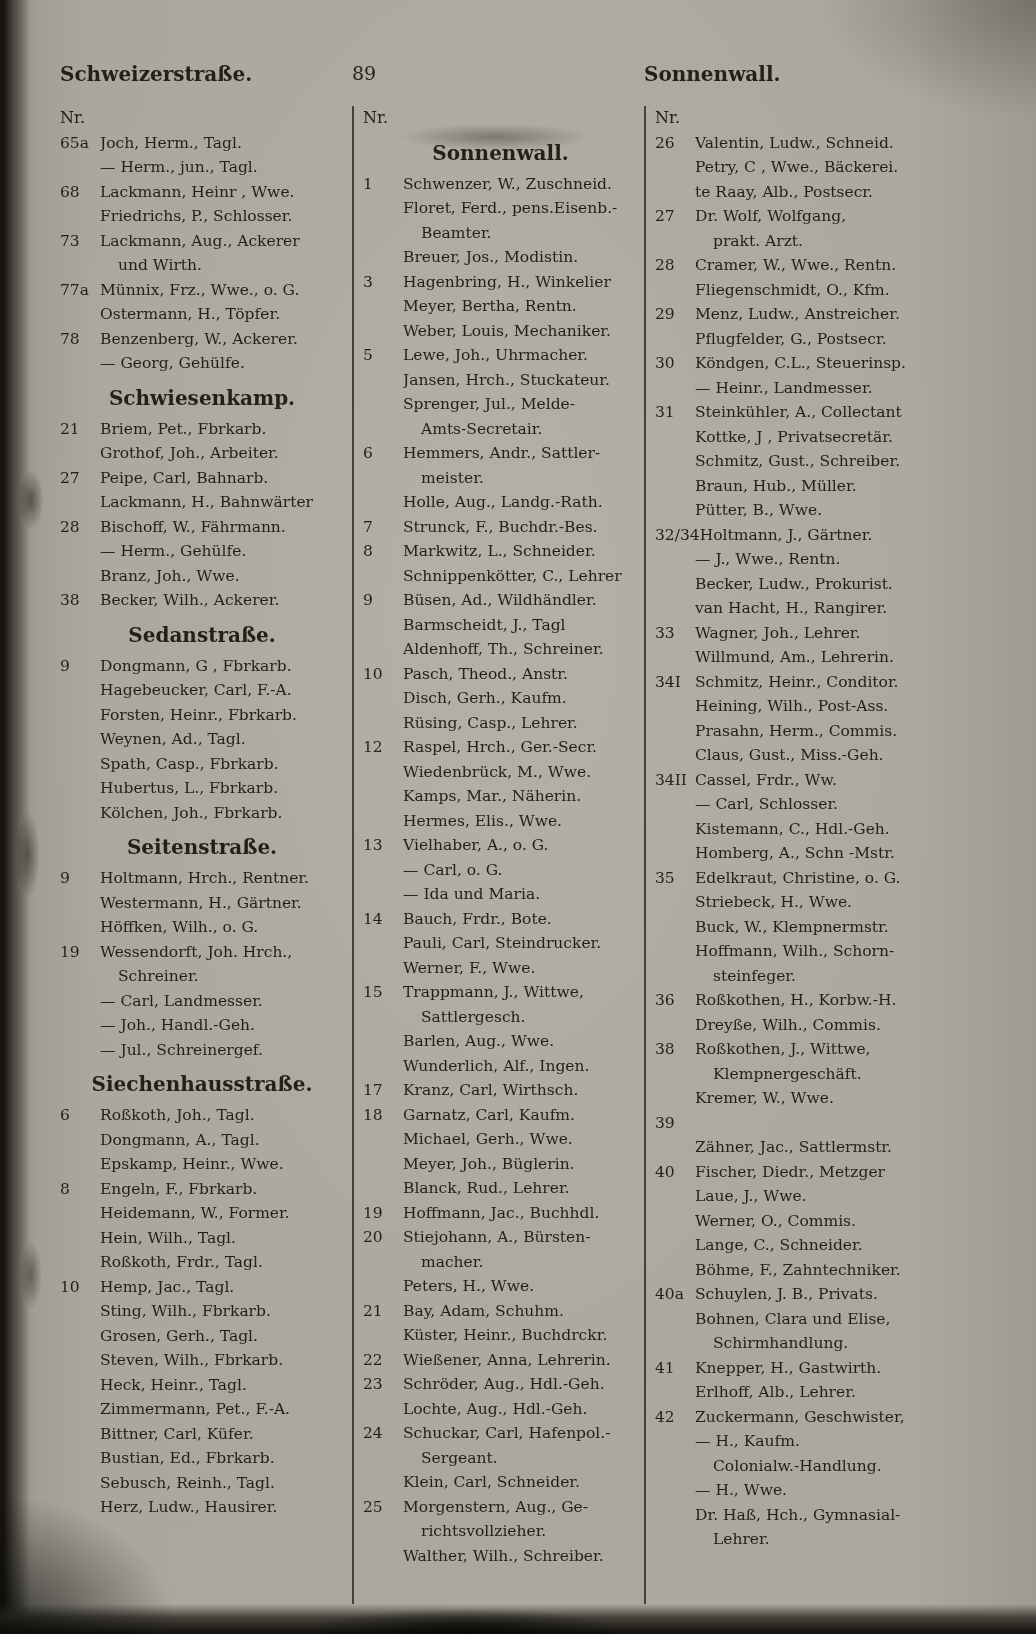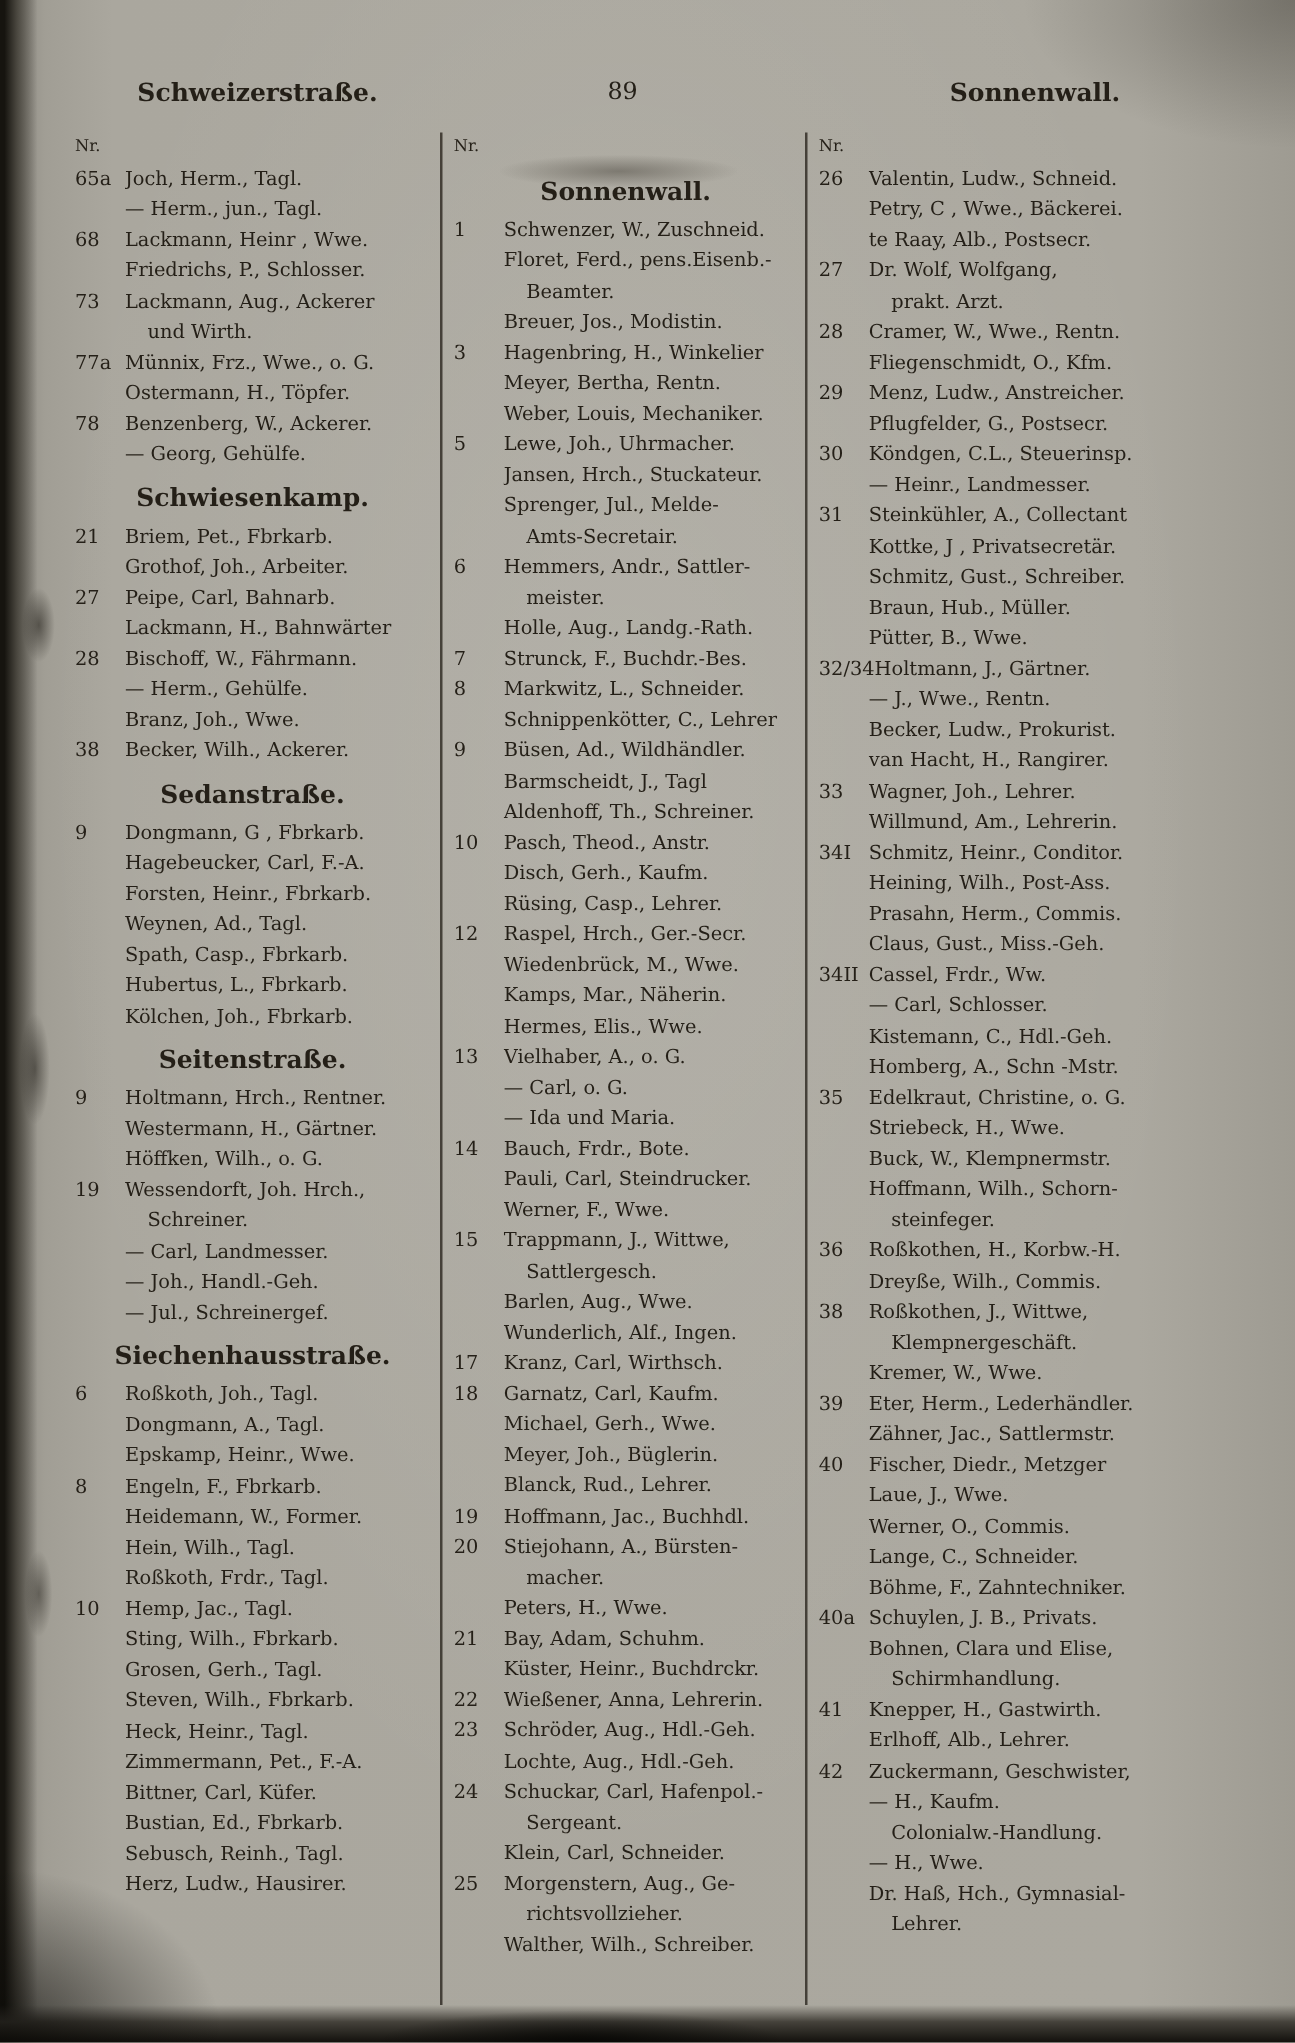--- a/index.html
+++ b/index.html
@@ -30,33 +30,33 @@
   .blob-left-2 { position:absolute; left:16px; top:810px; width:24px; height:90px;
                  background:radial-gradient(ellipse, rgba(25,22,16,0.5), rgba(25,22,16,0) 70%); }
   .blob-left-3 { position:absolute; left:20px; top:1240px; width:22px; height:70px;
                  background:radial-gradient(ellipse, rgba(25,22,16,0.45), rgba(25,22,16,0) 70%); }
   .smudge-top  { position:absolute; left:400px; top:124px; width:190px; height:26px;
                  background:radial-gradient(ellipse, rgba(45,40,32,0.38), rgba(45,40,32,0) 72%); }
 
   .content { position:absolute; left:60px; top:62px; right:24px; bottom:30px; z-index:2; }
 
   .header-row { display:flex; height:44px; font-weight:bold; font-size:20px; }
-  .header-cell { text-align:center; }
+  .header-cell { }
   .hc-1 { flex:0 0 292px; }
   .hc-2 { flex:0 0 292px; }
   .hc-3 { flex:1; }
   .page-number { font-weight:normal; font-size:19px; }
 
   .columns { display:flex; align-items:stretch; height:calc(100% - 44px); }
   .col { box-sizing:border-box; overflow:hidden; }
   .col-1 { flex:0 0 292px; padding-right:8px; }
   .col-2 { flex:0 0 292px; border-left:2px solid rgba(42,38,30,0.8); padding-left:9px; padding-right:6px; }
   .col-3 { flex:1;          border-left:2px solid rgba(42,38,30,0.8); padding-left:9px; }
 
-  .nr-label { font-size:13px; line-height:24.5px; }
+  .nr-label { font-size:16px; line-height:24.5px; }
   .street-heading { text-align:center; font-weight:bold; font-size:20px; line-height:24px; margin:10px 0 7px 0; }
   .line { display:flex; font-size:15.5px; line-height:24.5px; white-space:nowrap; }
   .num  { flex:0 0 40px; }
   .txt  { flex:1; overflow:hidden; }
   .line.wrap .txt { padding-left:18px; }
 </style>
 </head>
 <body>
 
 <div class="page">
@@ -676,21 +676,20 @@
           <div class="line wrap">
             <span class="num"></span>
             <span class="txt">Klempnergeschäft.</span>
           </div>
           <div class="line">
             <span class="num"></span>
             <span class="txt">Kremer, W., Wwe.</span>
           </div>
           <div class="line">
             <span class="num">39</span>
-            <span class="txt">Eter, Herm., Lederhändler.</span>
           </div>
           <div class="line">
             <span class="num"></span>
             <span class="txt">Zähner, Jac., Sattlermstr.</span>
           </div>
           <div class="line">
             <span class="num">40</span>
             <span class="txt">Fischer, Diedr., Metzger</span>
           </div>
           <div class="line">

